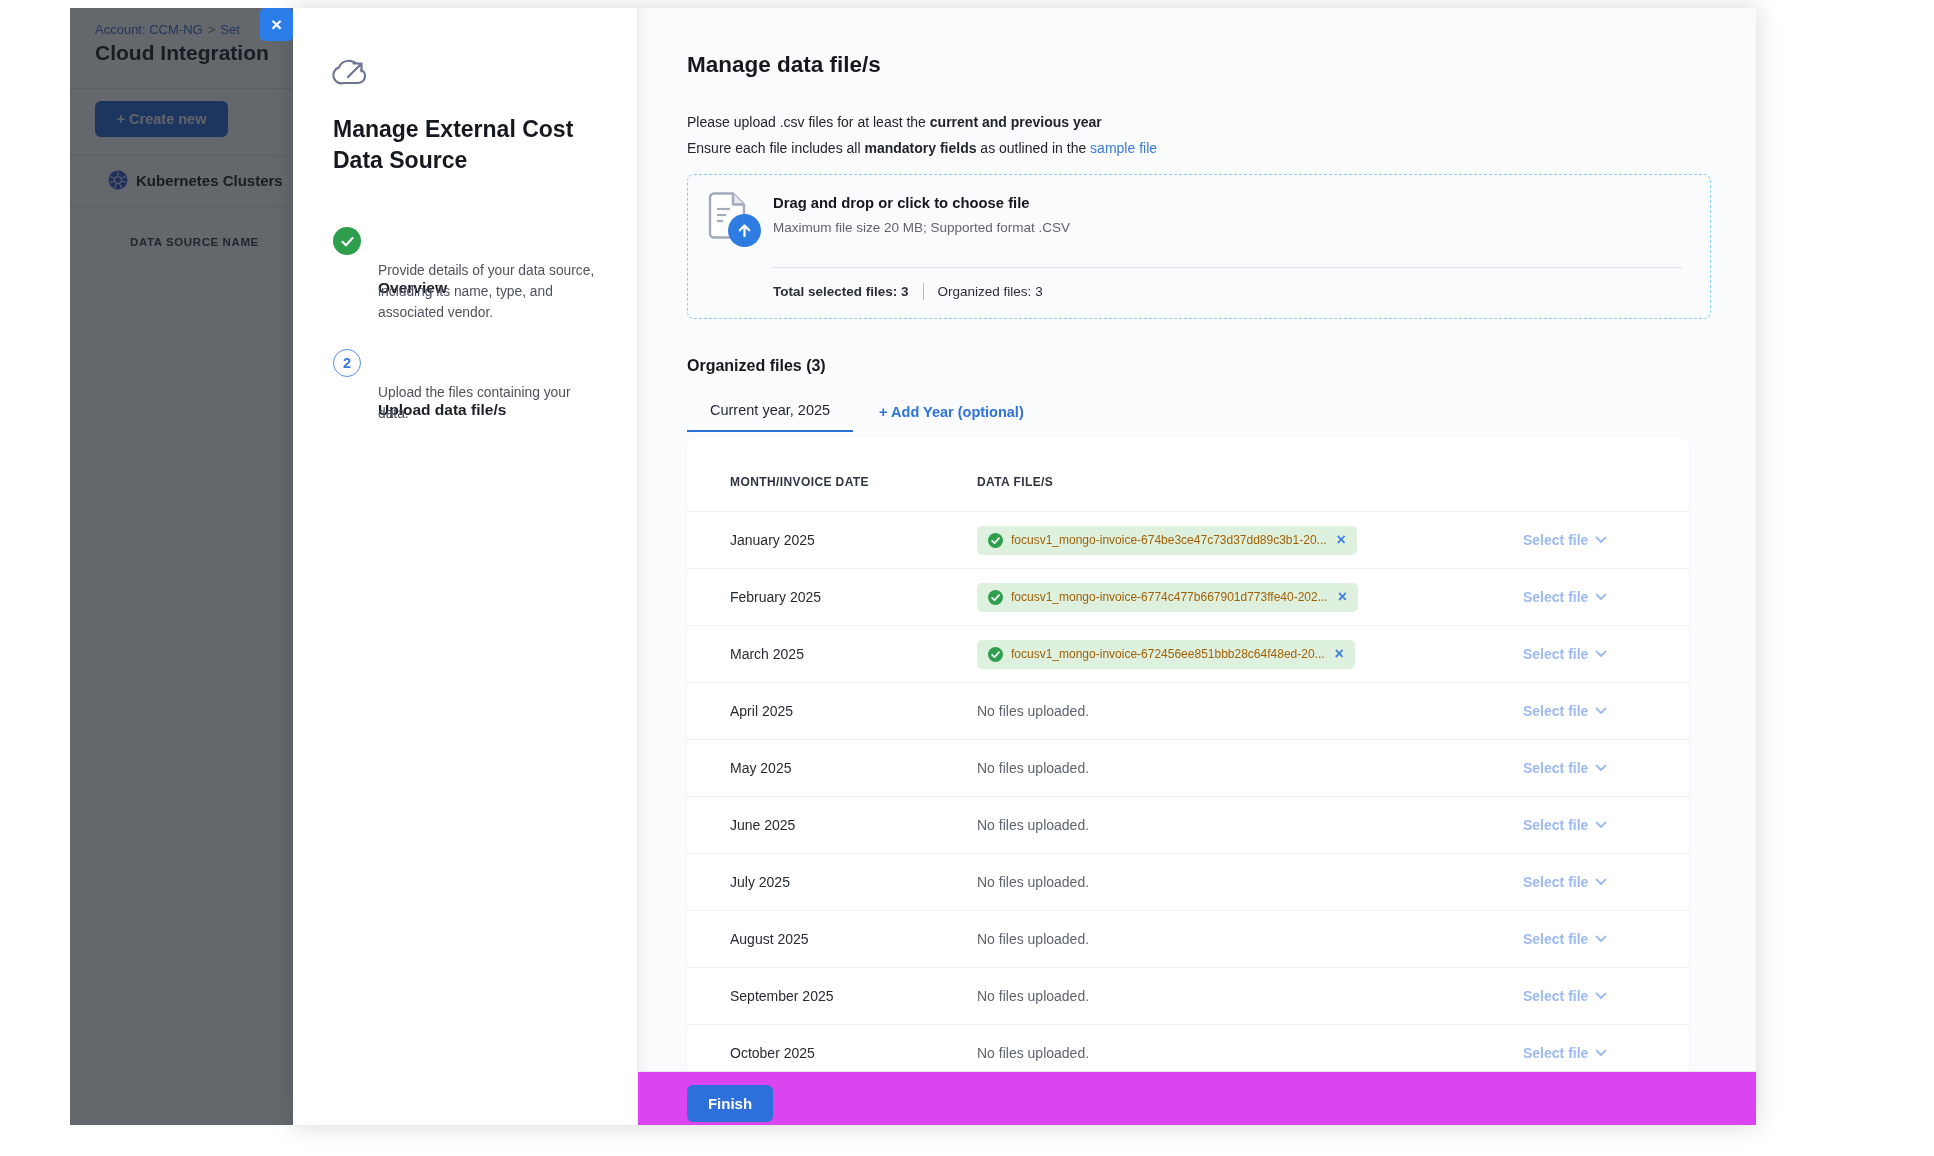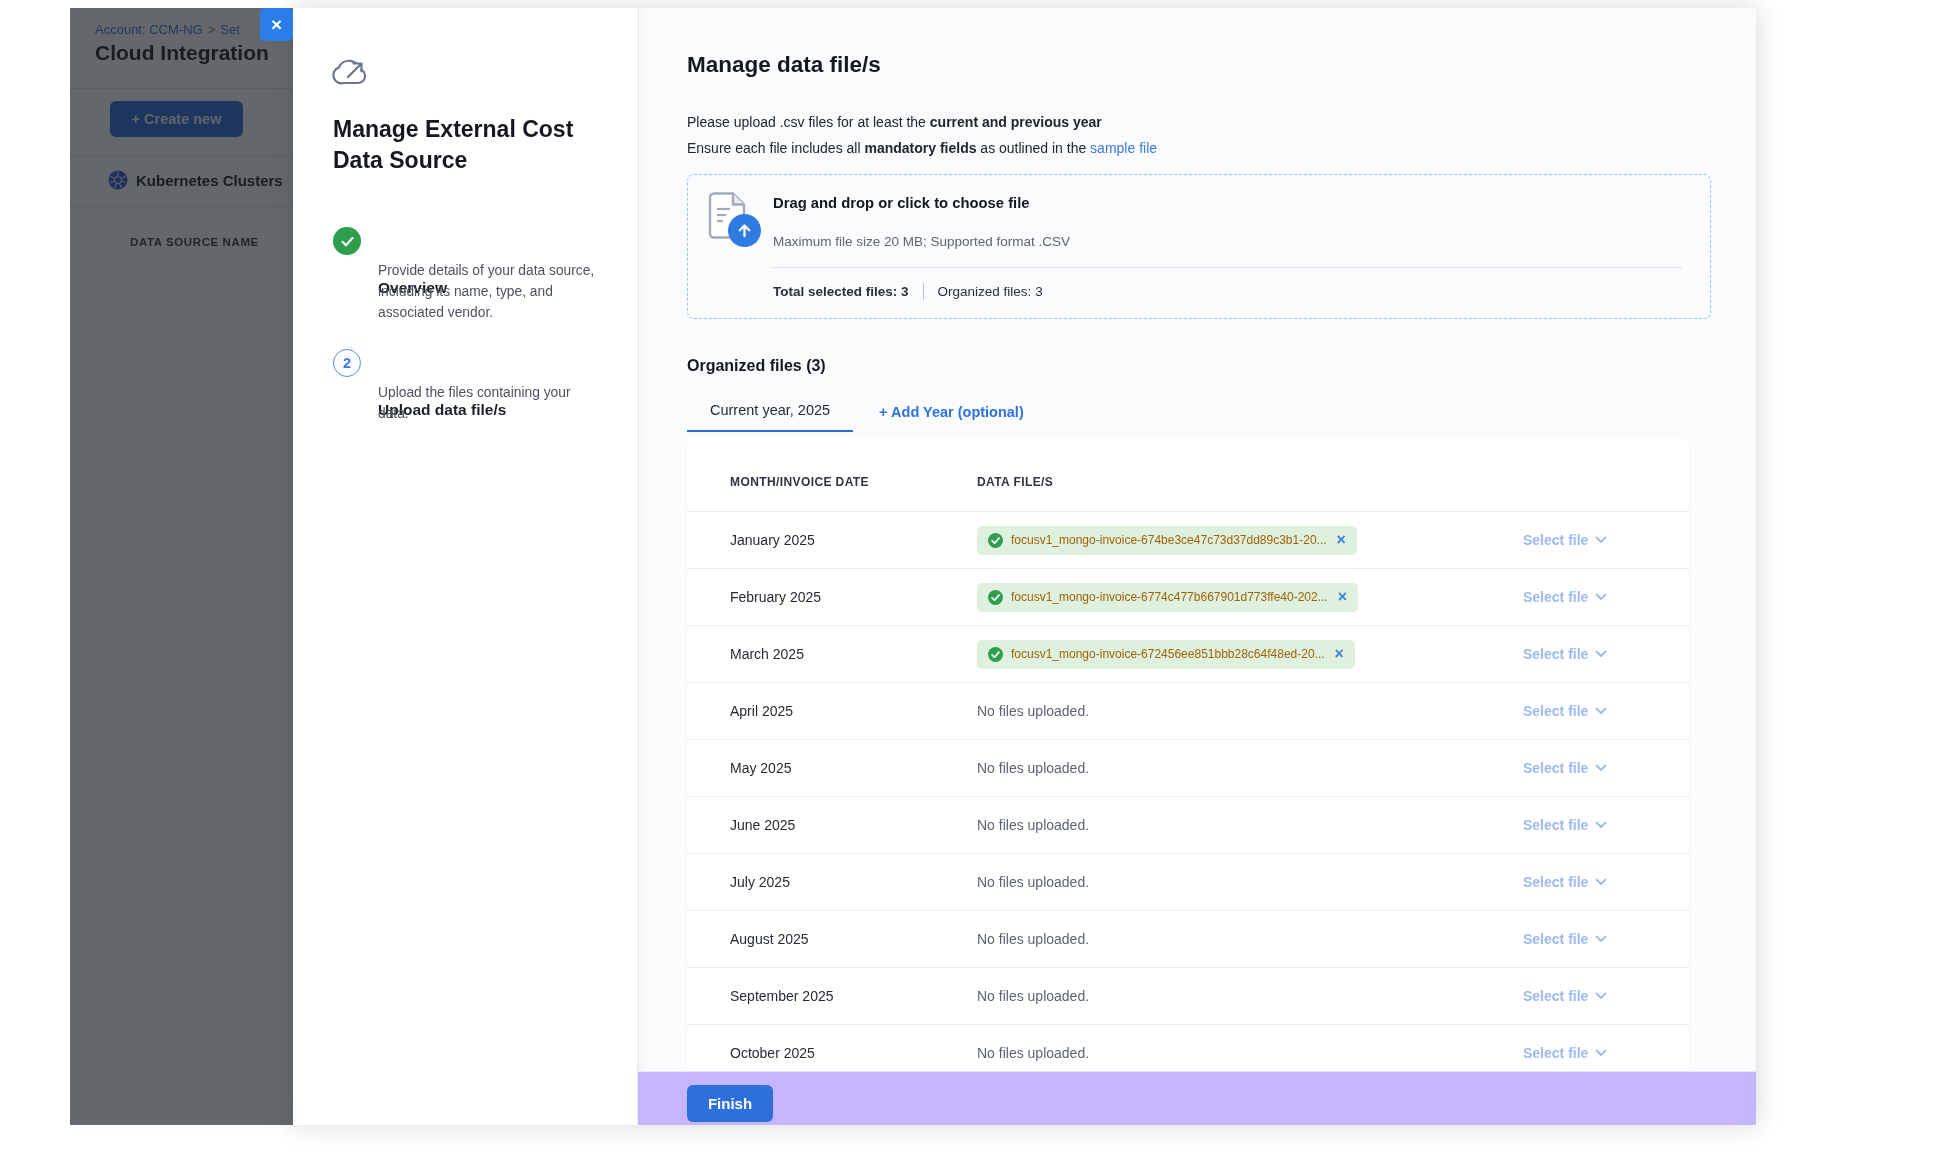--- a/index.html
+++ b/index.html
@@ -8,21 +8,21 @@
   .canvas { position:relative; width:1934px; height:1156px; background:#fff; overflow:hidden; }
 
   
   .backdrop { position:absolute; left:70px; top:8px; width:223px; height:1117px; background:#fff; overflow:hidden; }
   .backdrop::after { content:""; position:absolute; inset:0; background:rgba(20,24,30,0.66); z-index:5; }
   .bd-breadcrumb { position:absolute; left:25px; top:14px; font-size:13px; color:#3e74cf; white-space:nowrap; }
   .bd-breadcrumb .sep { color:#7d828c; margin:0 5px; }
   .bd-title { position:absolute; left:25px; top:33px; font-size:21px; font-weight:bold; color:#23282d; white-space:nowrap; }
   .bd-divider { position:absolute; left:0; width:100%; height:1px; background:#e3e5e9; }
   .bd-create { position:absolute; left:25px; top:93px; width:133px; height:36px; background:#2f6fdd; border:none; border-radius:6px;
-               color:#f2f4f8; font-size:14.5px; font-weight:bold; font-family:inherit; cursor:pointer; white-space:nowrap;margin-left:15px; }
+               color:#f2f4f8; font-size:14.5px; font-weight:bold; font-family:inherit; cursor:pointer; white-space:nowrap; }
   .bd-nav { position:absolute; left:38px; top:162px; display:flex; align-items:center; gap:8px; font-size:15px; font-weight:bold; color:#22272c; white-space:nowrap; }
   .bd-colhead { position:absolute; left:60px; top:228px; font-size:11.5px; font-weight:bold; letter-spacing:.6px; color:#3a4149; white-space:nowrap; }
   .bd-card { position:absolute; left:42px; top:278px; width:200px; height:76px; background:#fff; border-radius:8px;
              box-shadow:0 1px 3px rgba(0,0,0,.18); display:flex; align-items:center; }
   .bd-card .leaf { margin-left:30px; }
   .bd-card .dsname { margin-left:18px; font-size:14.5px; color:#3c66c4; font-weight:bold; }
 
   
   .close-btn { position:absolute; left:260px; top:8px; width:33px; height:33px; background:#2b7de9; border:none; border-radius:5px;
                color:#fff; font-size:19px; font-weight:bold; line-height:30px; text-align:center; cursor:pointer; z-index:30; font-family:inherit; }
@@ -52,21 +52,21 @@
   .instr.l1 { top:106px; }
   .instr.l2 { top:132px; }
   .instr b { font-weight:bold; }
   .instr a { color:#3b7bd8; text-decoration:none; cursor:pointer; }
 
   .dropzone { position:absolute; left:49px; top:166px; width:1024px; height:145px; border:1.5px dashed #8ccbe9; border-radius:7px; cursor:pointer; }
   .dz-docicon { position:absolute; left:20px; top:17px; width:64px; height:62px; }
   .dz-doc { position:absolute; left:0; top:0; }
   .dz-circle { position:absolute; left:20px; top:22px; width:33px; height:33px; border-radius:50%; background:#2e7ce2; display:flex; align-items:center; justify-content:center; }
   .dz-title { position:absolute; left:85px; top:20px; font-size:14.8px; font-weight:bold; color:#15181e; }
-  .dz-sub { position:absolute; left:85px; top:59px; font-size:13.5px; color:#60646f; }
+  .dz-sub { position:absolute; left:85px; top:45px; font-size:13.5px; color:#60646f; }
   .dz-divider { position:absolute; left:85px; right:28px; top:92px; height:1px; background:#dcdfe6; }
   .dz-totals { position:absolute; left:85px; top:108px; display:flex; align-items:center; font-size:13.5px; color:#2a2f38; }
   .dz-totals .strong { font-weight:bold; }
   .dz-vsep { width:1px; height:17px; background:#b8bdc7; margin:0 14px; }
 
   .org-title { position:absolute; left:49px; top:349px; font-size:16px; font-weight:bold; color:#15181e; }
 
   .tabs { position:absolute; left:49px; top:392px; display:flex; align-items:flex-end; height:32px; }
   .tab { font-size:14.5px; cursor:pointer; padding:0 23px 12px 23px; white-space:nowrap; }
   .tab.active { color:#1f2430; border-bottom:2.5px solid #2d6fd6; }
@@ -81,21 +81,21 @@
   .t-head .hcell { font-size:12px; font-weight:bold; letter-spacing:.4px; color:#2e3440; text-transform:uppercase; }
   .t-row { display:flex; align-items:center; height:57px; border-top:1px solid #edeff4; }
   .t-month { font-size:14px; color:#262b33; }
   .t-empty { font-size:14px; color:#5d6470; }
   .file-chip { display:inline-flex; align-items:center; gap:8px; background:#def0de; border-radius:5px; padding:7px 11px; max-width:492px; cursor:default; }
   .file-chip .chip-text { font-size:12px; color:#a16207; white-space:nowrap; overflow:hidden; text-overflow:ellipsis; }
   .chip-x { color:#3f7fe0; font-size:16px; font-weight:bold; line-height:12px; cursor:pointer; margin-left:2px; }
   .select-file { display:inline-flex; align-items:center; gap:7px; color:#9cbaf0; font-size:14px; font-weight:bold; cursor:pointer; white-space:nowrap; }
 
   
-  .drawer-footer { position:absolute; left:344px; top:1063px; width:1119px; height:54px; background:#c4b5fd; border-left:1px solid #edeff3; border-top:1px solid #e7e9ef; }
+  .drawer-footer { position:absolute; left:344px; top:1063px; width:1119px; height:54px; background:#d946ef; border-left:1px solid #edeff3; border-top:1px solid #e7e9ef; }
   .finish-btn { position:absolute; left:49px; top:13px; width:86px; height:37px; background:#2d6fdb; border:none; border-radius:6px;
                 color:#fff; font-size:15px; font-weight:bold; font-family:inherit; cursor:pointer; }
 </style>
 </head>
 <body>
 
 <div class="canvas">
 
   <div class="backdrop">
     <div class="bd-breadcrumb">

